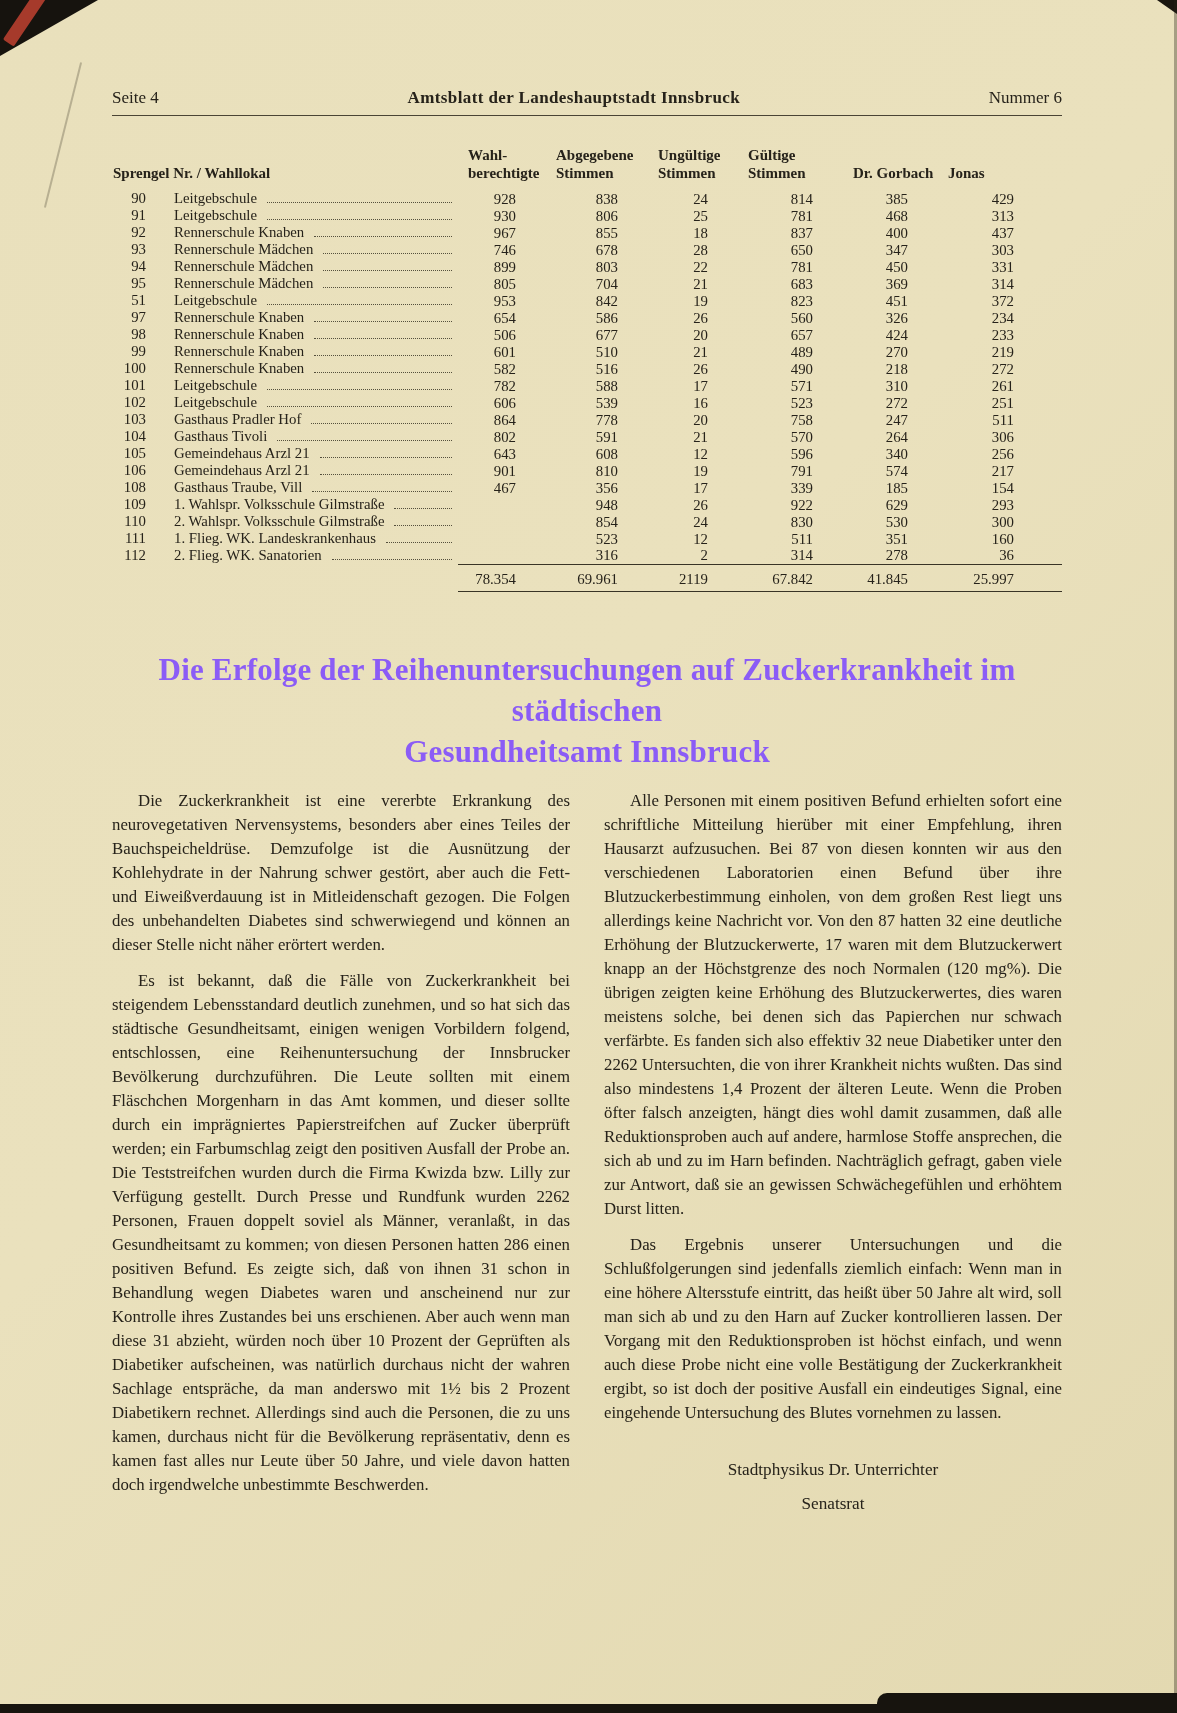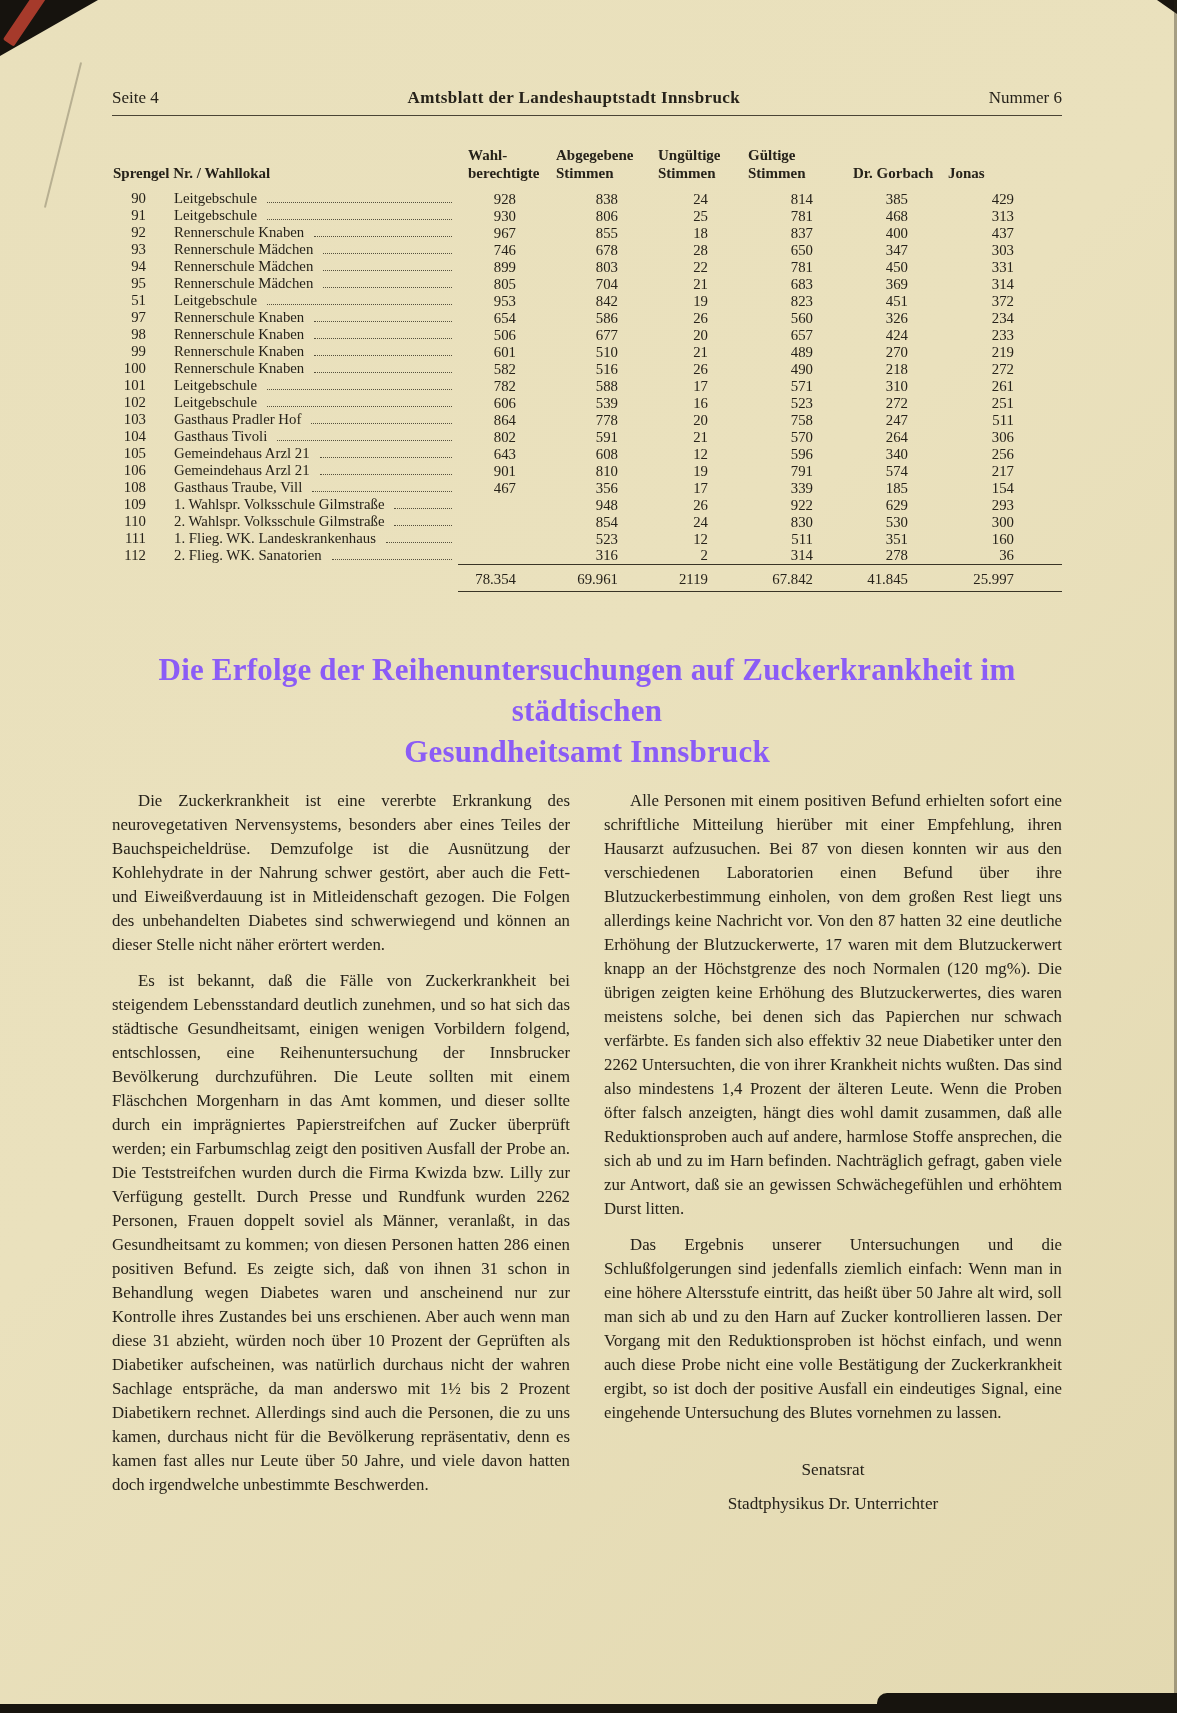--- a/index.html
+++ b/index.html
@@ -451,20 +451,20 @@
       <div class="col" id="col-left">
           <p>Die Zuckerkrankheit ist eine vererbte Erkrankung des neurovegetativen Nervensystems, besonders aber eines Teiles der Bauchspeicheldrüse. Demzufolge ist die Ausnützung der Kohlehydrate in der Nahrung schwer gestört, aber auch die Fett- und Eiweißverdauung ist in Mitleidenschaft gezogen. Die Folgen des unbehandelten Diabetes sind schwerwiegend und können an dieser Stelle nicht näher erörtert werden.</p>
           <p>Es ist bekannt, daß die Fälle von Zuckerkrankheit bei steigendem Lebensstandard deutlich zunehmen, und so hat sich das städtische Gesundheitsamt, einigen wenigen Vorbildern folgend, entschlossen, eine Reihenuntersuchung der Innsbrucker Bevölkerung durchzuführen. Die Leute sollten mit einem Fläschchen Morgenharn in das Amt kommen, und dieser sollte durch ein imprägniertes Papierstreifchen auf Zucker überprüft werden; ein Farbumschlag zeigt den positiven Ausfall der Probe an. Die Teststreifchen wurden durch die Firma Kwizda bzw. Lilly zur Verfügung gestellt. Durch Presse und Rundfunk wurden 2262 Personen, Frauen doppelt soviel als Männer, veranlaßt, in das Gesundheitsamt zu kommen; von diesen Personen hatten 286 einen positiven Befund. Es zeigte sich, daß von ihnen 31 schon in Behandlung wegen Diabetes waren und anscheinend nur zur Kontrolle ihres Zustandes bei uns erschienen. Aber auch wenn man diese 31 abzieht, würden noch über 10 Prozent der Geprüften als Diabetiker aufscheinen, was natürlich durchaus nicht der wahren Sachlage entspräche, da man anderswo mit 1½ bis 2 Prozent Diabetikern rechnet. Allerdings sind auch die Personen, die zu uns kamen, durchaus nicht für die Bevölkerung repräsentativ, denn es kamen fast alles nur Leute über 50 Jahre, und viele davon hatten doch irgendwelche unbestimmte Beschwerden.</p>
         </div>
       <div class="col">
         <div id="col-right-paras">
             <p>Alle Personen mit einem positiven Befund erhielten sofort eine schriftliche Mitteilung hierüber mit einer Empfehlung, ihren Hausarzt aufzusuchen. Bei 87 von diesen konnten wir aus den verschiedenen Laboratorien einen Befund über ihre Blutzuckerbestimmung einholen, von dem großen Rest liegt uns allerdings keine Nachricht vor. Von den 87 hatten 32 eine deutliche Erhöhung der Blutzuckerwerte, 17 waren mit dem Blutzuckerwert knapp an der Höchstgrenze des noch Normalen (120 mg%). Die übrigen zeigten keine Erhöhung des Blutzuckerwertes, dies waren meistens solche, bei denen sich das Papierchen nur schwach verfärbte. Es fanden sich also effektiv 32 neue Diabetiker unter den 2262 Untersuchten, die von ihrer Krankheit nichts wußten. Das sind also mindestens 1,4 Prozent der älteren Leute. Wenn die Proben öfter falsch anzeigten, hängt dies wohl damit zusammen, daß alle Reduktionsproben auch auf andere, harmlose Stoffe ansprechen, die sich ab und zu im Harn befinden. Nachträglich gefragt, gaben viele zur Antwort, daß sie an gewissen Schwächegefühlen und erhöhtem Durst litten.</p>
             <p>Das Ergebnis unserer Untersuchungen und die Schlußfolgerungen sind jedenfalls ziemlich einfach: Wenn man in eine höhere Altersstufe eintritt, das heißt über 50 Jahre alt wird, soll man sich ab und zu den Harn auf Zucker kontrollieren lassen. Der Vorgang mit den Reduktionsproben ist höchst einfach, und wenn auch diese Probe nicht eine volle Bestätigung der Zuckerkrankheit ergibt, so ist doch der positive Ausfall ein eindeutiges Signal, eine eingehende Untersuchung des Blutes vornehmen zu lassen.</p>
           </div>
         <div class="signature">
+          <div>Stadtphysikus Dr. Unterrichter</div>
           <div>Senatsrat</div>
-          <div>Stadtphysikus Dr. Unterrichter</div>
         </div>
       </div>
     </div>
 
   </div>
 </div>
 
 </body></html>

